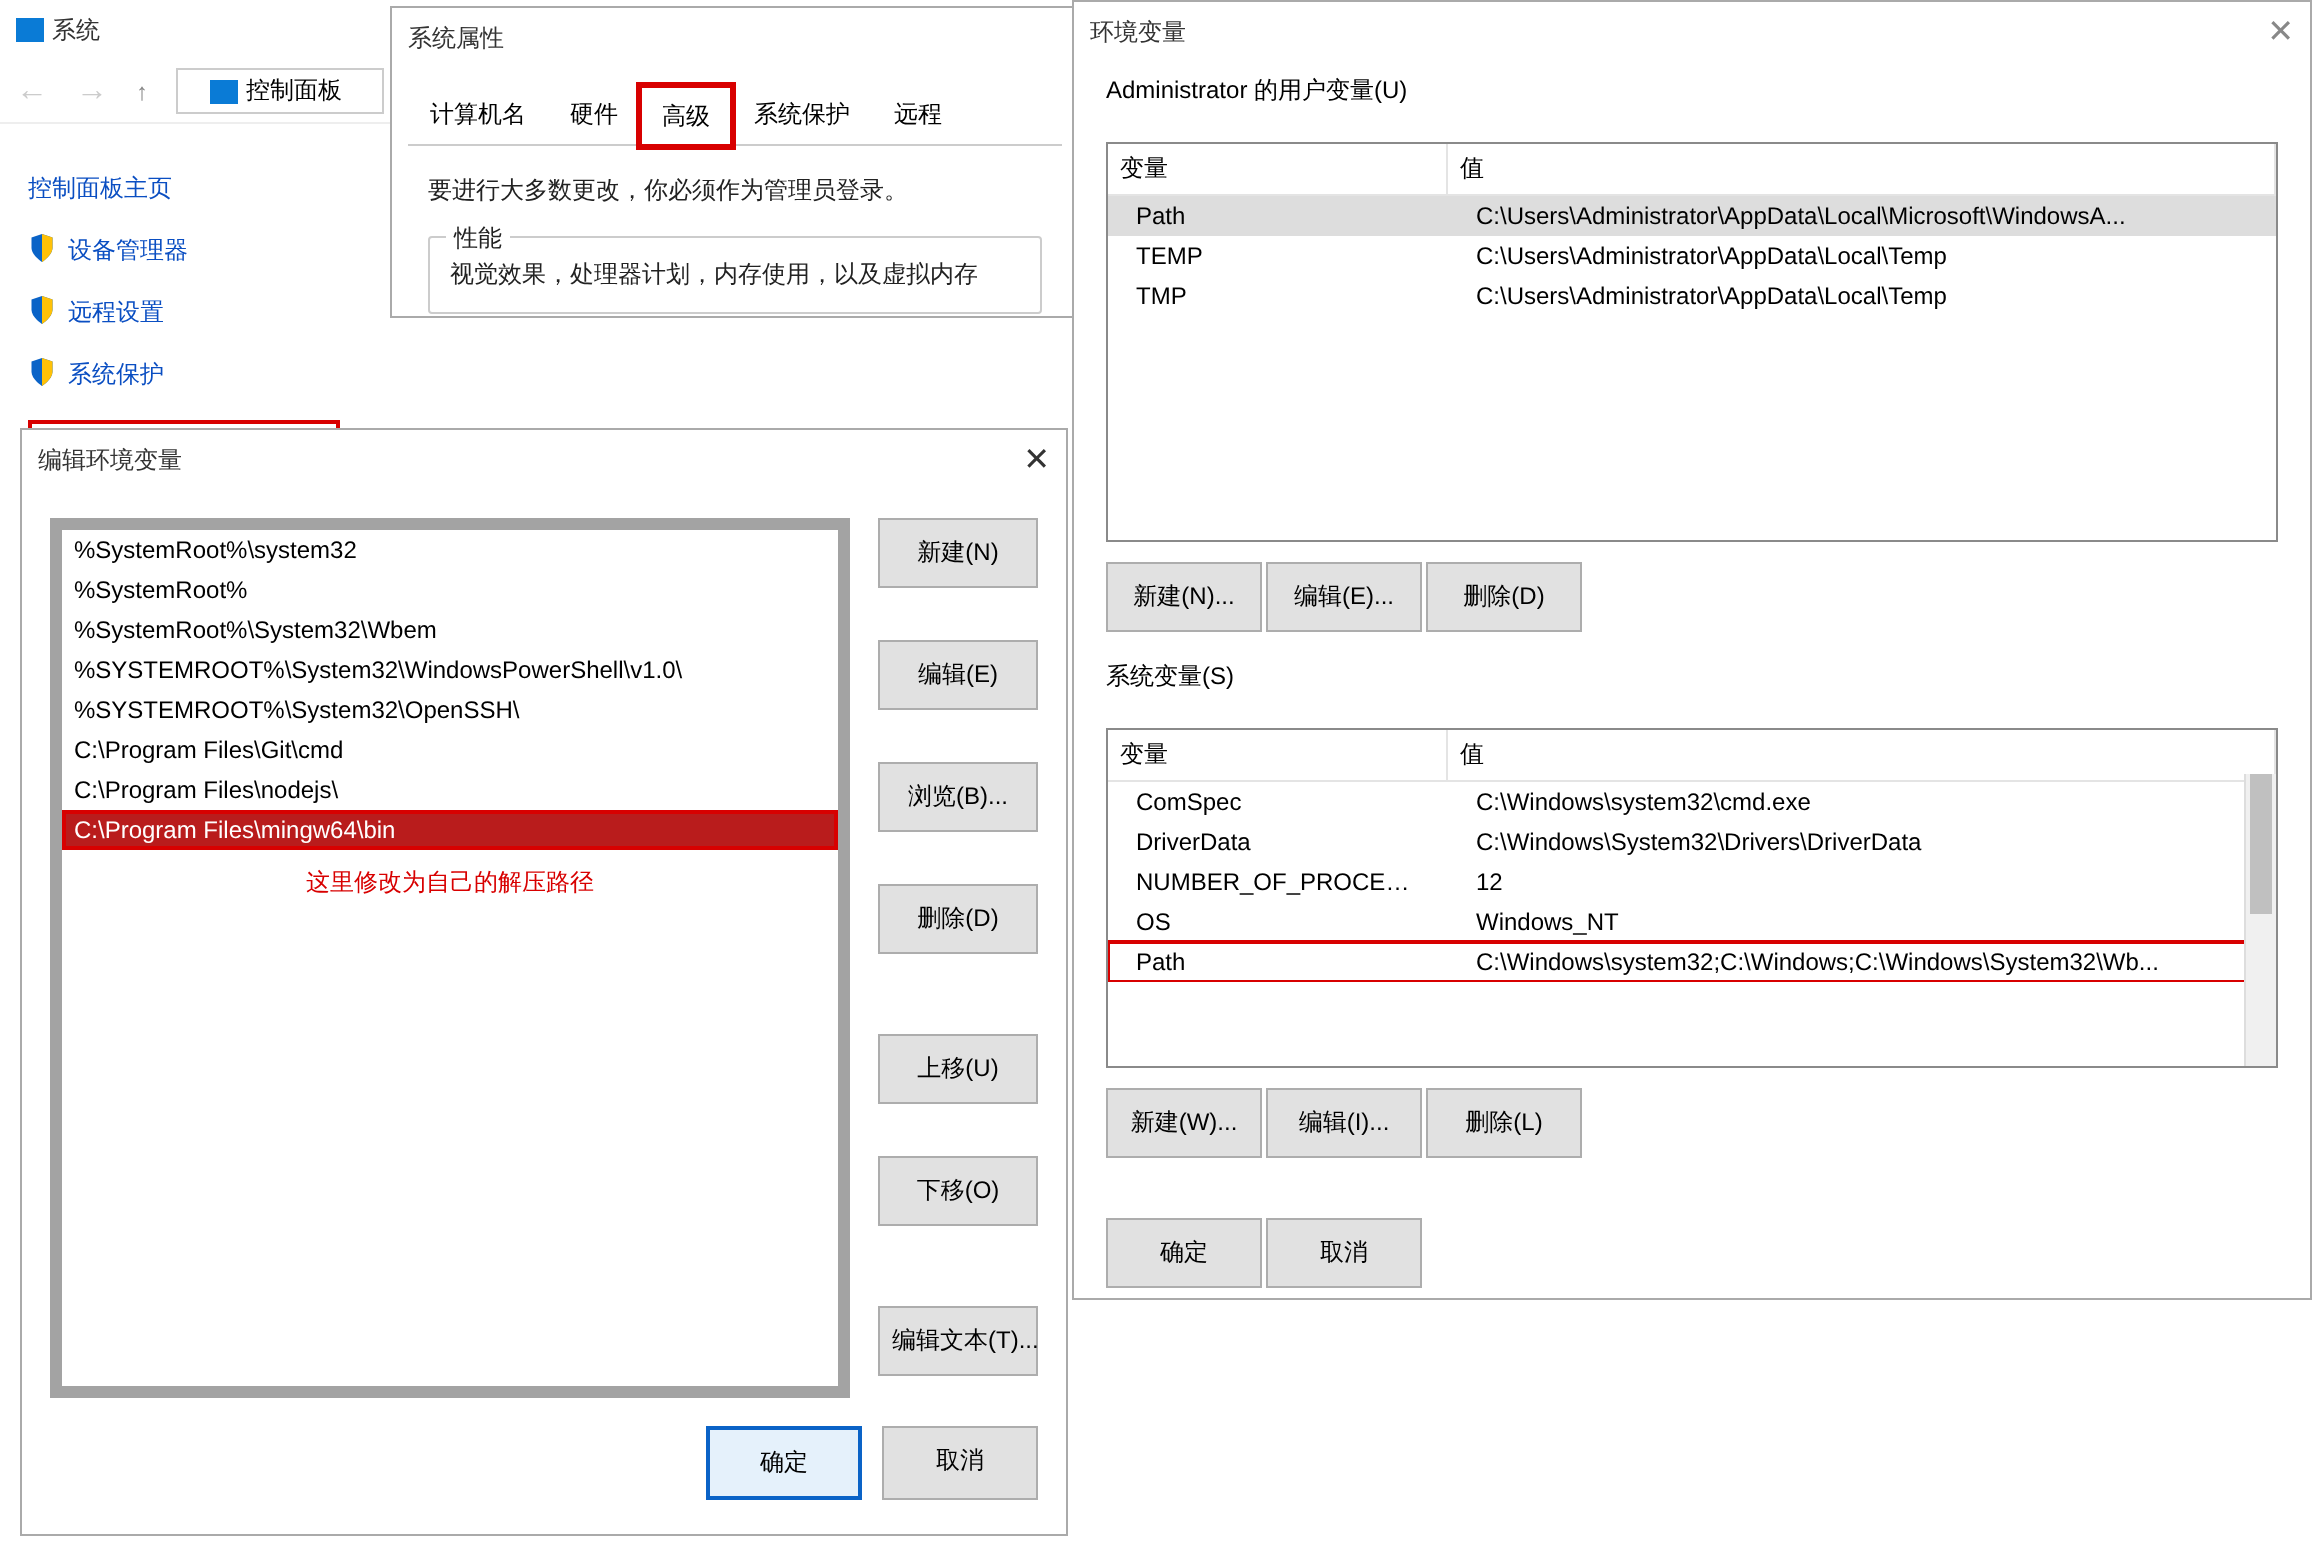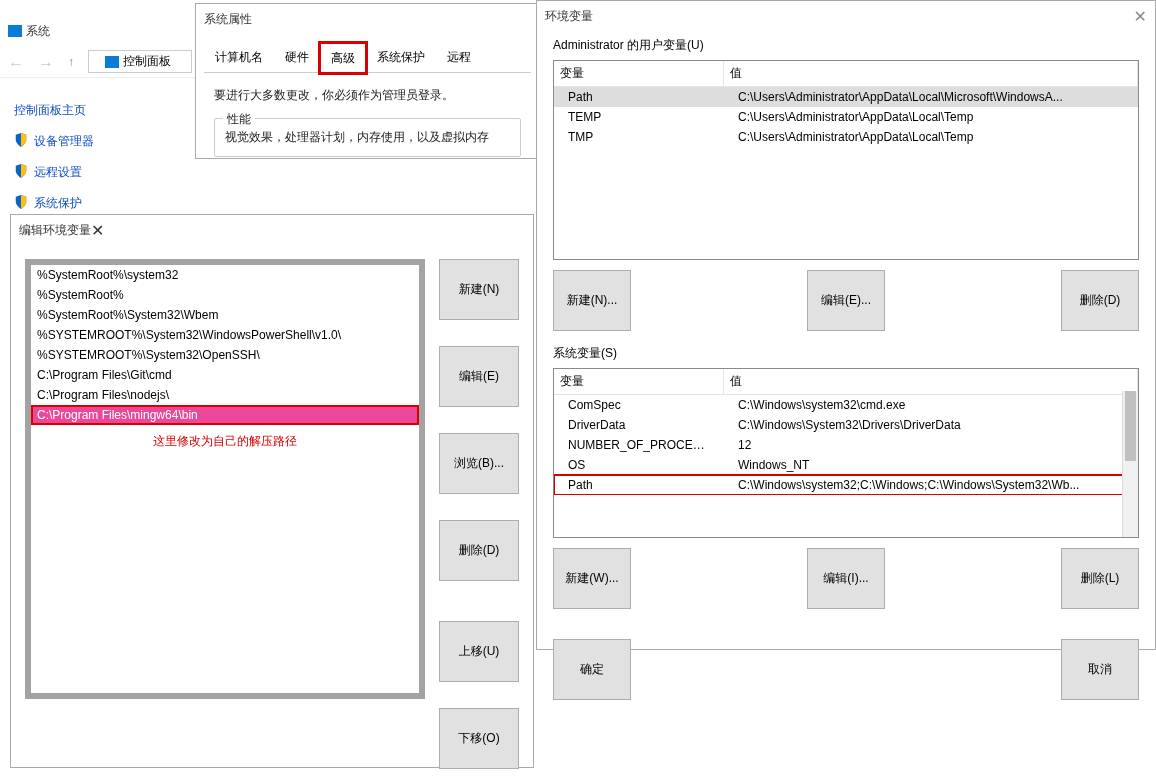--- a/index.html
+++ b/index.html
@@ -18,53 +18,53 @@
 .hi-red{border:2px solid #d80000;padding:2px 4px;margin:8px -4px}
 .props{left:195px;top:3px;width:345px;height:156px;z-index:2}
 .tabs{display:flex;border-bottom:1px solid #ccc;margin:8px 8px 0}
 .tab{padding:6px 10px;border:1px solid transparent;border-bottom:none;cursor:pointer}
 .tab.act{border-color:#ccc;background:#fff;position:relative;top:1px}
 .tab.hi{outline:3px solid #d80000;outline-offset:-1px}
 .props-body{padding:14px 18px;color:#222}
 .group{border:1px solid #ccc;border-radius:2px;padding:10px;margin-top:14px;position:relative}
 .group .leg{position:absolute;top:-8px;left:8px;background:#fff;padding:0 4px}
 .edit{left:10px;top:214px;width:524px;height:554px;z-index:4}
-.edit .titlebar{}
+.edit .titlebar{justify-content:space-between}
 .edit-body{display:flex;padding:14px;gap:14px}
 .list{flex:1;border:6px solid #a3a3a3;height:440px;overflow:hidden}
 .row{padding:3px 6px;white-space:nowrap;overflow:hidden;text-overflow:ellipsis}
-.row.sel{background:#ec4899;color:#fff}
+.row.sel{background:#b91c1c;color:#fff}
 .row.hi{outline:2px solid #d80000;outline-offset:-2px}
 .note{color:#d80000;text-align:center;padding:8px}
 .btns{display:flex;flex-direction:column;gap:10px;width:80px}
-.btn{border:1px solid #adadad;background:#e1e1e1;padding:21px 6px;text-align:center;cursor:pointer;white-space:nowrap}
+.btn{border:1px solid #adadad;background:#e1e1e1;padding:8px 6px;text-align:center;cursor:pointer;white-space:nowrap}
 .btn.pri{border:2px solid #0a63c7;background:#e5f1fb}
 .footer{display:flex;justify-content:flex-end;gap:10px;padding:0 14px 14px}
 .env{left:536px;top:0;width:620px;height:650px;z-index:3}
 .env .close{margin-left:auto;font-size:16px;color:#888;cursor:pointer}
 .sect{padding:6px 16px}
-.table-wrap{border:1px solid #8a8a8a;height:200px;overflow:hidden;margin-top:6px;position:relative}
+.table-wrap{border:1px solid #8a8a8a;height:200px;overflow:hidden;margin-top:17px;position:relative}
 .table-wrap.tall{height:170px}
 .thead{display:flex;background:#fff;border-bottom:1px solid #e4e4e4}
 .th{padding:4px 6px;border-right:1px solid #e4e4e4}
 .th.c1{width:170px}.th.c2{flex:1}
 .tbody{overflow-y:auto}
 .trow{display:flex}
 .trow.sel{background:#ddd}
 .trow.hi{outline:2px solid #d80000;outline-offset:-1px}
 .td{padding:3px 14px;white-space:nowrap;overflow:hidden;text-overflow:ellipsis}
 .td.c1{width:170px}.td.c2{flex:1}
-.btnrow{display:flex;justify-content:space-between;gap:2px;padding:10px 0}
+.btnrow{display:flex;justify-content:flex-start;gap:2px;padding:10px 0}
 .sb{position:absolute;right:0;top:22px;bottom:0;width:16px;background:#f0f0f0;border-left:1px solid #ddd}
 .sb .thumb{position:absolute;left:2px;right:2px;top:0;height:70px;background:#c0c0c0}
 </style>
 </head>
 <body>
 
-<div class="win" style="left:0;top:16px;width:200px;height:214px;border:none">
+<div class="win" style="left:0;top:0;width:200px;height:214px;border:none">
   <div class="titlebar">
     <span class="bci"></span>
     <span>系统</span>
   </div>
   <div class="nav">
     <span class="arrow">←</span>
     <span class="arrow">→</span>
     <span class="up">↑</span>
     <span style="border:1px solid #ccc;padding:2px 16px;flex:1"><span class="bci"></span><span>控制面板</span></span>
   </div>

